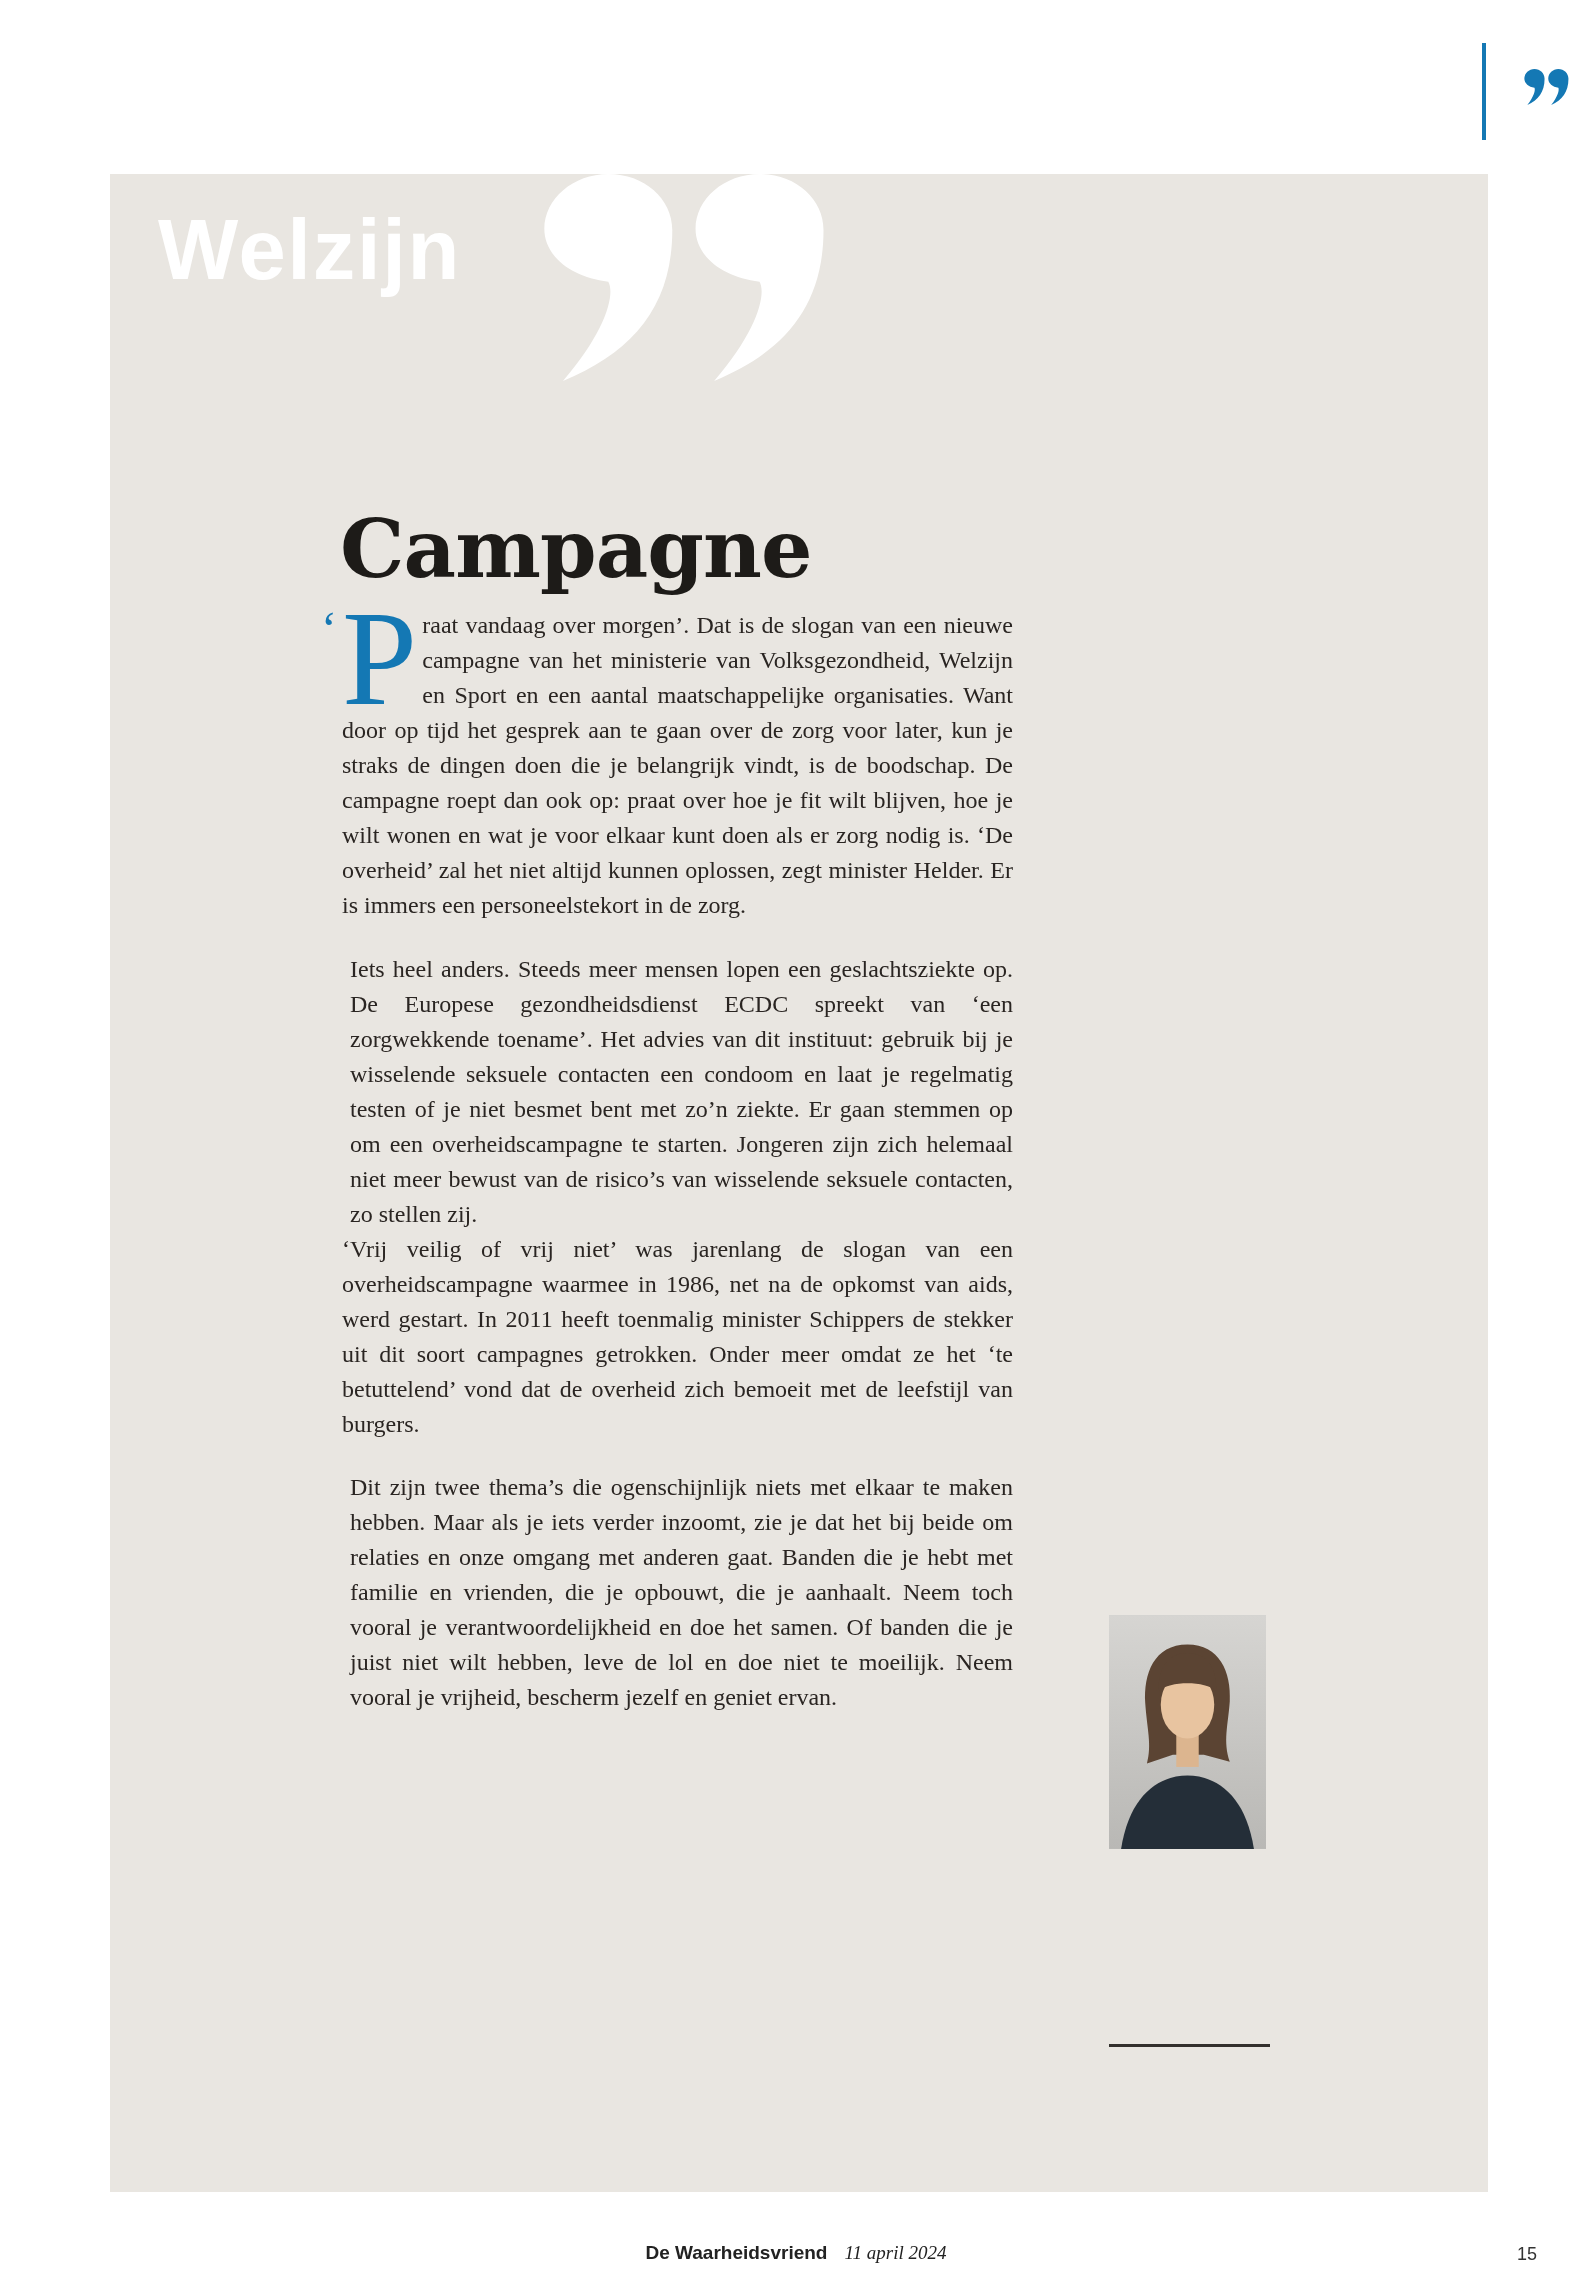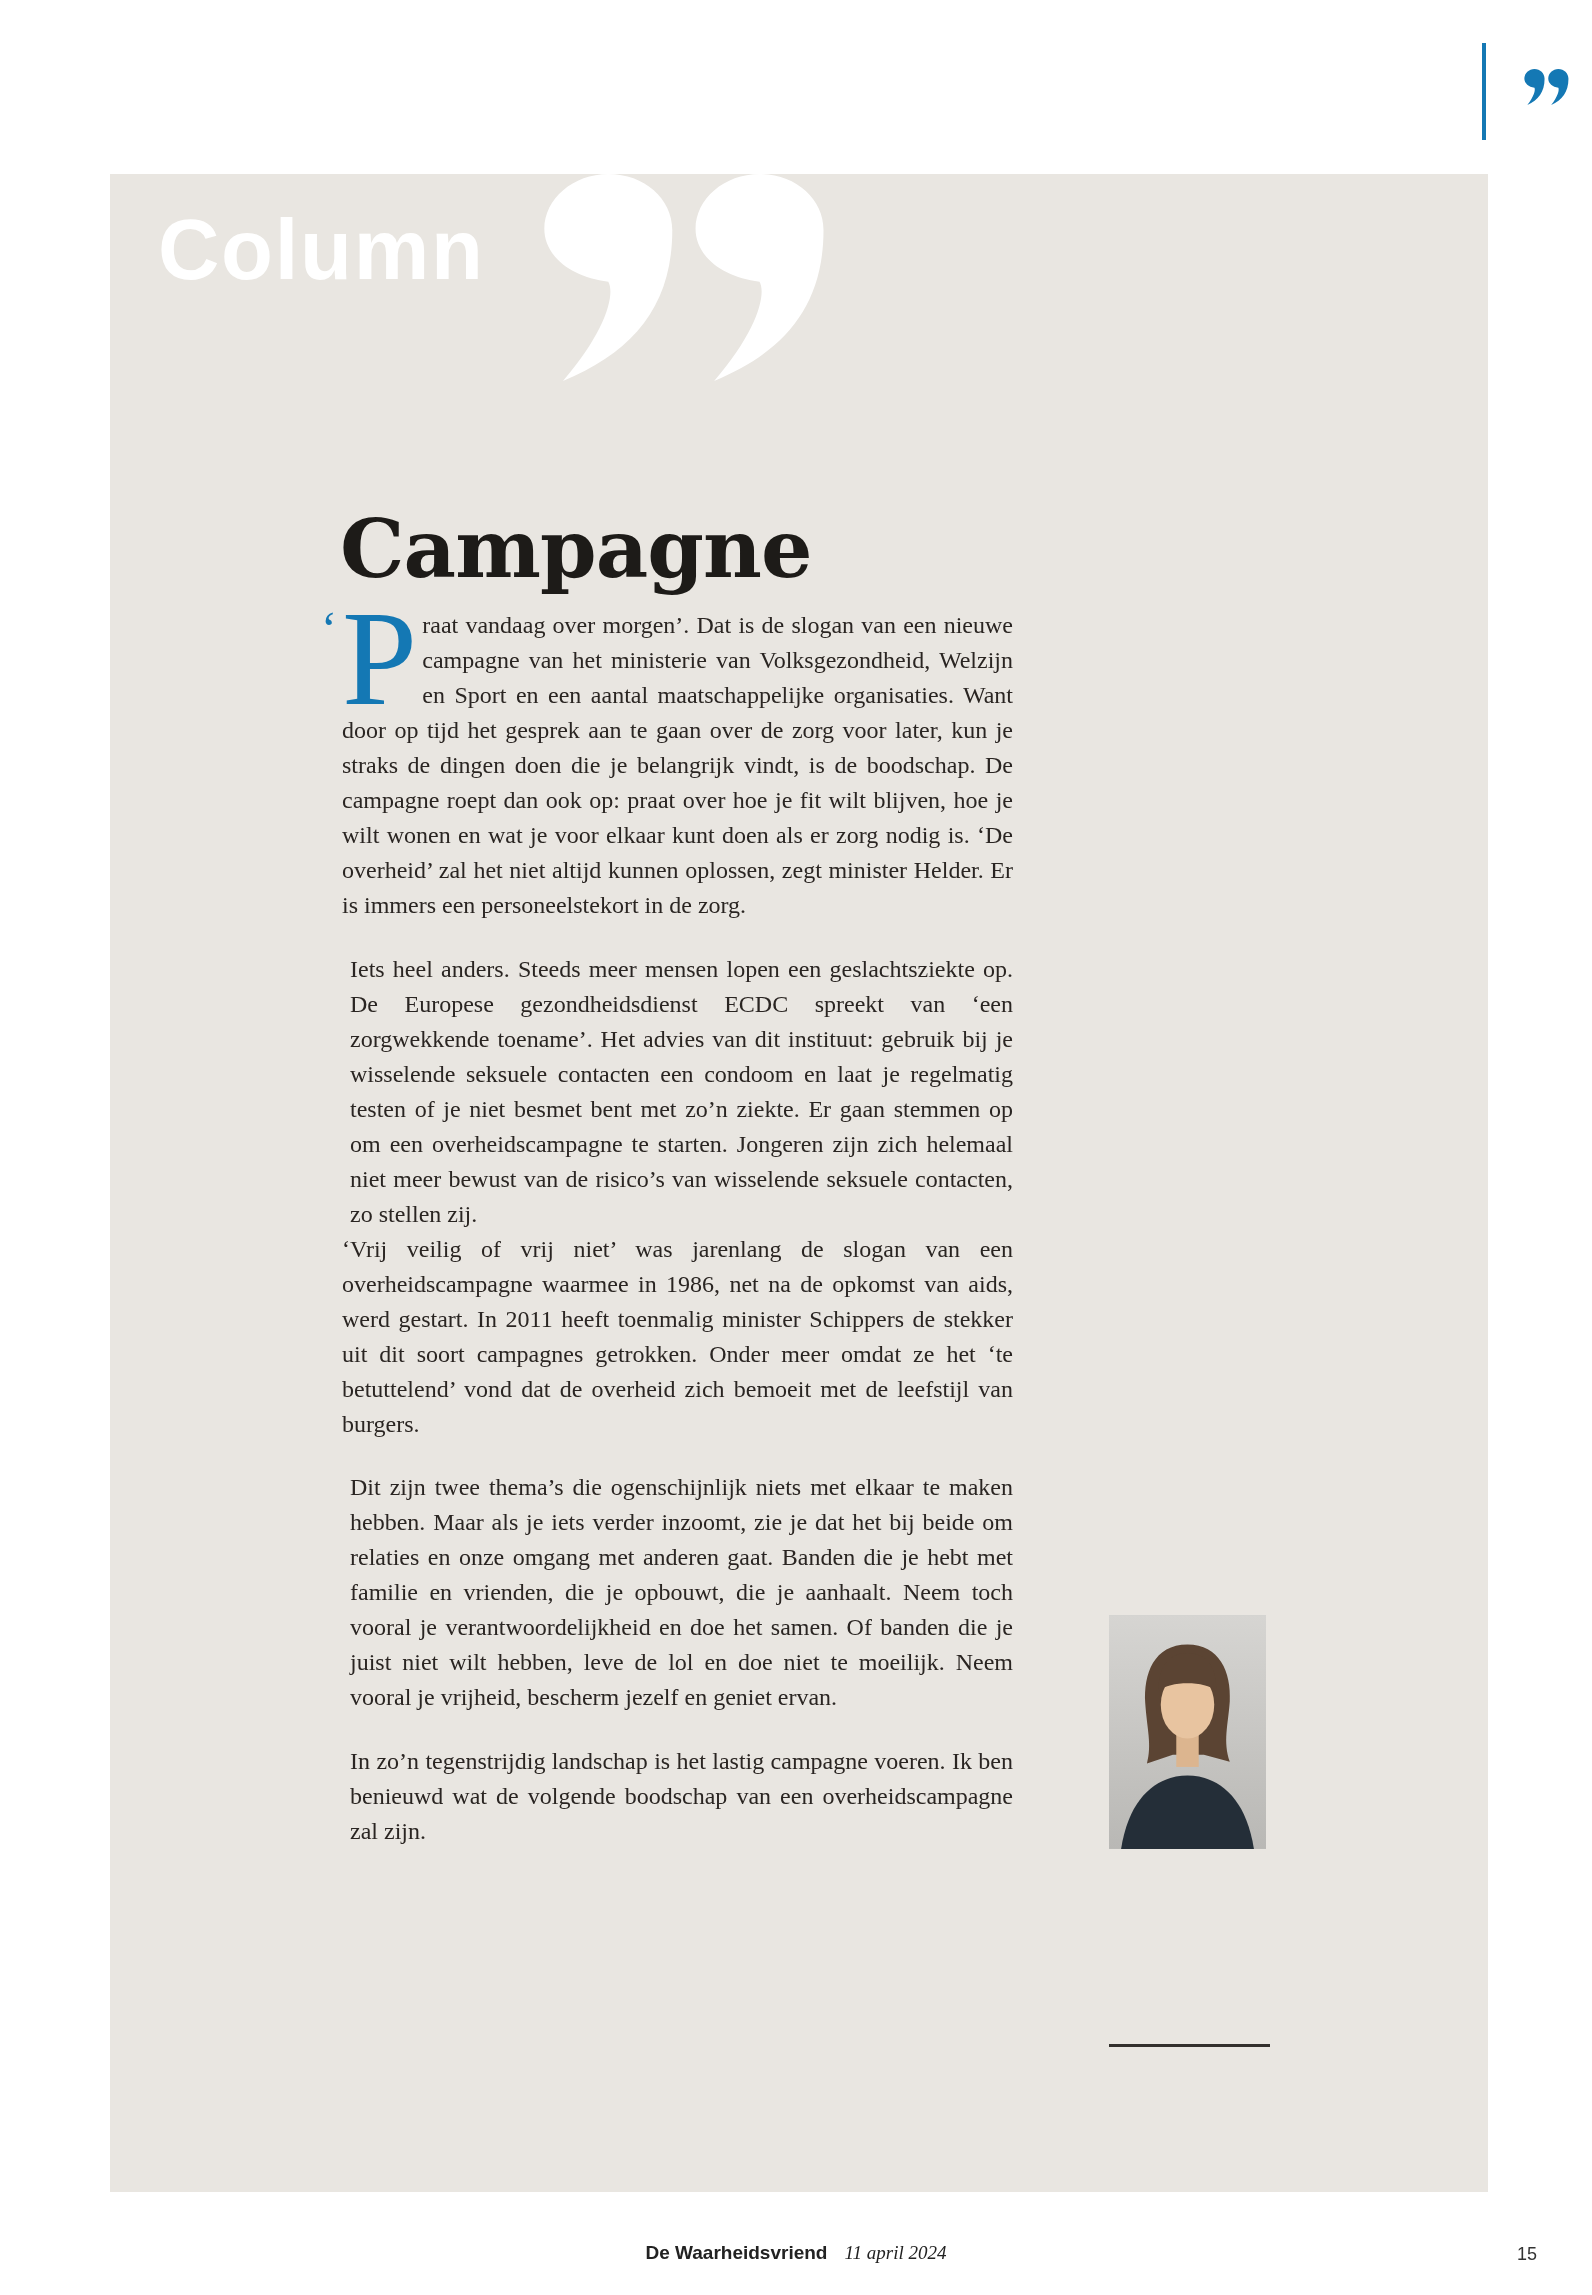--- a/index.html
+++ b/index.html
@@ -54,21 +54,21 @@
     font-family:"Liberation Sans",sans-serif;font-size:18px;color:#333333;margin-left:12px;
   }
 </style>
 </head>
 <body>
 
 <div class="sheet">
 
   <div class="panel"></div>
 
-  <div class="column-title">Column</div>
+  <div class="column-title">Welzijn</div>
 
   <svg class="big-quote" width="285" height="207" viewBox="0 0 245 200" preserveAspectRatio="none">
     <path fill="#ffffff" d="M57 0 C88 0 112 24 112 54 C112 128 78 172 18 200 C55 152 63 116 57 104 C26 100 2 80 2 53 C2 24 27 0 57 0 Z"></path>
     <path fill="#ffffff" transform="translate(130,0)" d="M57 0 C88 0 112 24 112 54 C112 128 78 172 18 200 C55 152 63 116 57 104 C26 100 2 80 2 53 C2 24 27 0 57 0 Z"></path>
   </svg>
 
   <div class="corner-line"></div>
   <svg class="corner-quote" width="45" height="36" viewBox="0 0 245 200" preserveAspectRatio="none">
     <path fill="#1478b4" d="M57 0 C88 0 112 24 112 54 C112 128 78 172 18 200 C55 152 63 116 57 104 C26 100 2 80 2 53 C2 24 27 0 57 0 Z"></path>
     <path fill="#1478b4" transform="translate(130,0)" d="M57 0 C88 0 112 24 112 54 C112 128 78 172 18 200 C55 152 63 116 57 104 C26 100 2 80 2 53 C2 24 27 0 57 0 Z"></path>
@@ -79,21 +79,20 @@
   <div class="body-col">
     <p>
       <span class="dropcap">
           <span class="dc-quote">‘</span>
           <span class="dc-letter">P</span>
         </span><span>raat vandaag over morgen’. Dat is de slogan van een nieuwe campagne van het ministerie van Volksgezondheid, Welzijn en Sport en een aantal maatschappelijke organisaties. Want door op tijd het gesprek aan te gaan over de zorg voor later, kun je straks de dingen doen die je belangrijk vindt, is de boodschap. De campagne roept dan ook op: praat over hoe je fit wilt blijven, hoe je wilt wonen en wat je voor elkaar kunt doen als er zorg nodig is. ‘De overheid’ zal het niet altijd kunnen oplossen, zegt minister Helder. Er is immers een personeelstekort in de zorg.</span>
     </p>
     <p class="gap">Iets heel anders. Steeds meer mensen lopen een geslachtsziekte op. De Europese gezondheidsdienst ECDC spreekt van ‘een zorgwekkende toename’. Het advies van dit instituut: gebruik bij je wisselende seksuele contacten een condoom en laat je regelmatig testen of je niet besmet bent met zo’n ziekte. Er gaan stemmen op om een overheidscampagne te starten. Jongeren zijn zich helemaal niet meer bewust van de risico’s van wisselende seksuele contacten, zo stellen zij.</p>
     <p>‘Vrij veilig of vrij niet’ was jarenlang de slogan van een overheidscampagne waarmee in 1986, net na de opkomst van aids, werd gestart. In 2011 heeft toenmalig minister Schippers de stekker uit dit soort campagnes getrokken. Onder meer omdat ze het ‘te betuttelend’ vond dat de overheid zich bemoeit met de leefstijl van burgers.</p>
     <p class="gap">Dit zijn twee thema’s die ogenschijnlijk niets met elkaar te maken hebben. Maar als je iets verder inzoomt, zie je dat het bij beide om relaties en onze omgang met anderen gaat. Banden die je hebt met familie en vrienden, die je opbouwt, die je aanhaalt. Neem toch vooral je verantwoordelijkheid en doe het samen. Of banden die je juist niet wilt hebben, leve de lol en doe niet te moeilijk. Neem vooral je vrijheid, bescherm jezelf en geniet ervan.</p>
-    <p class="gap">In zo’n tegenstrijdig landschap is het lastig campagne voeren. Ik ben benieuwd wat de volgende boodschap van een overheidscampagne zal zijn.</p>
   </div>
 
 
   <div class="photo">
     <svg width="157" height="234" viewBox="0 0 182 271">
       <defs>
         <linearGradient id="pbg" x1="0" y1="0" x2="0" y2="1">
           <stop offset="0" stop-color="#d6d5d2"></stop>
           <stop offset="1" stop-color="#b9b8b5"></stop>
         </linearGradient>

